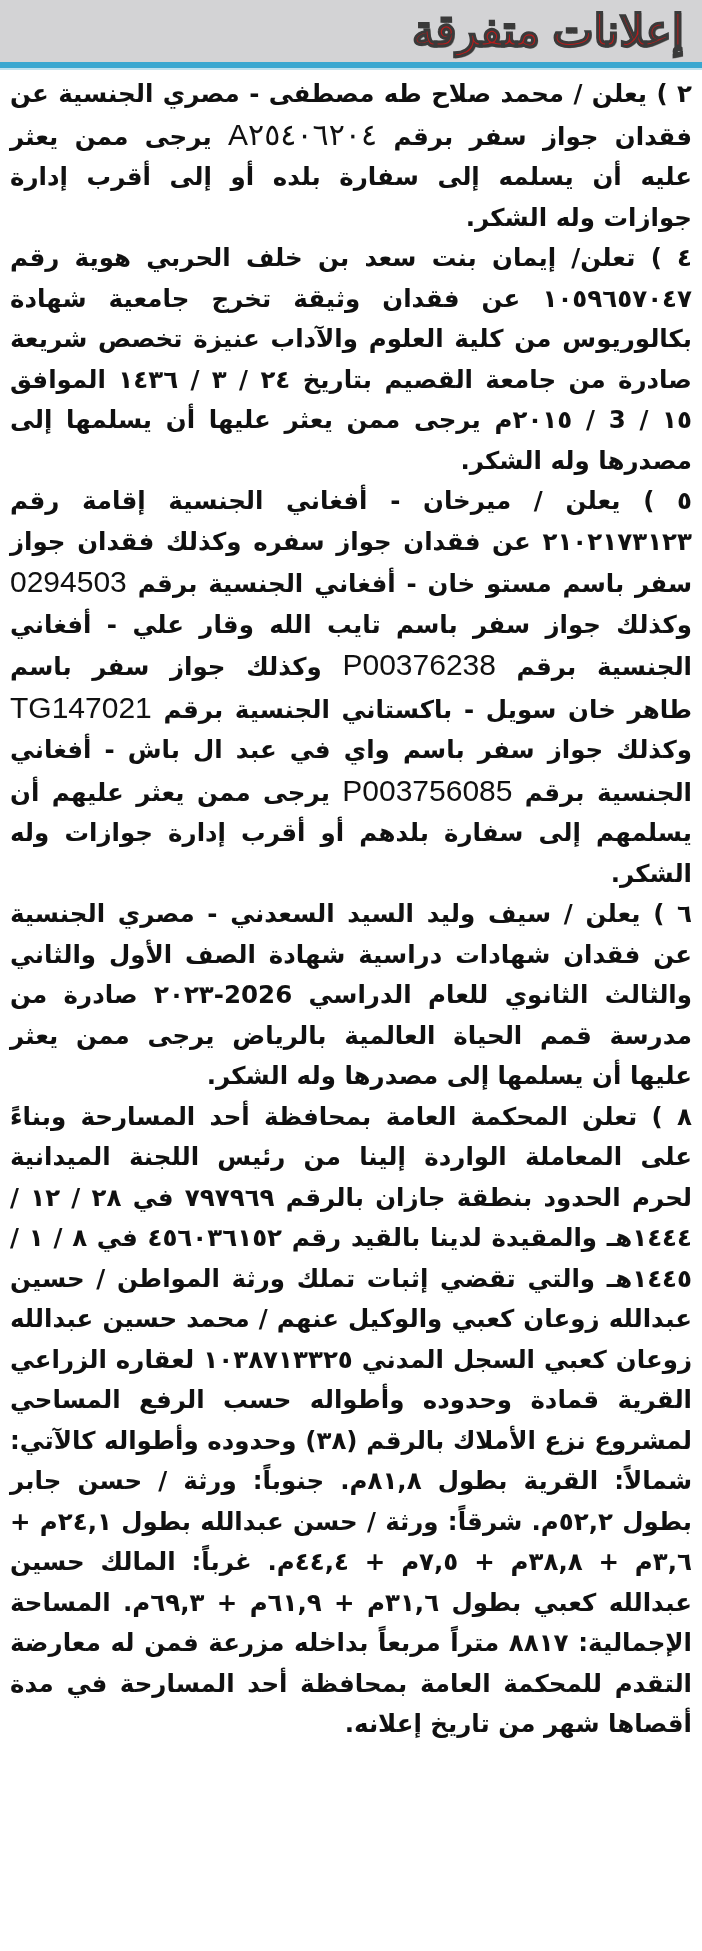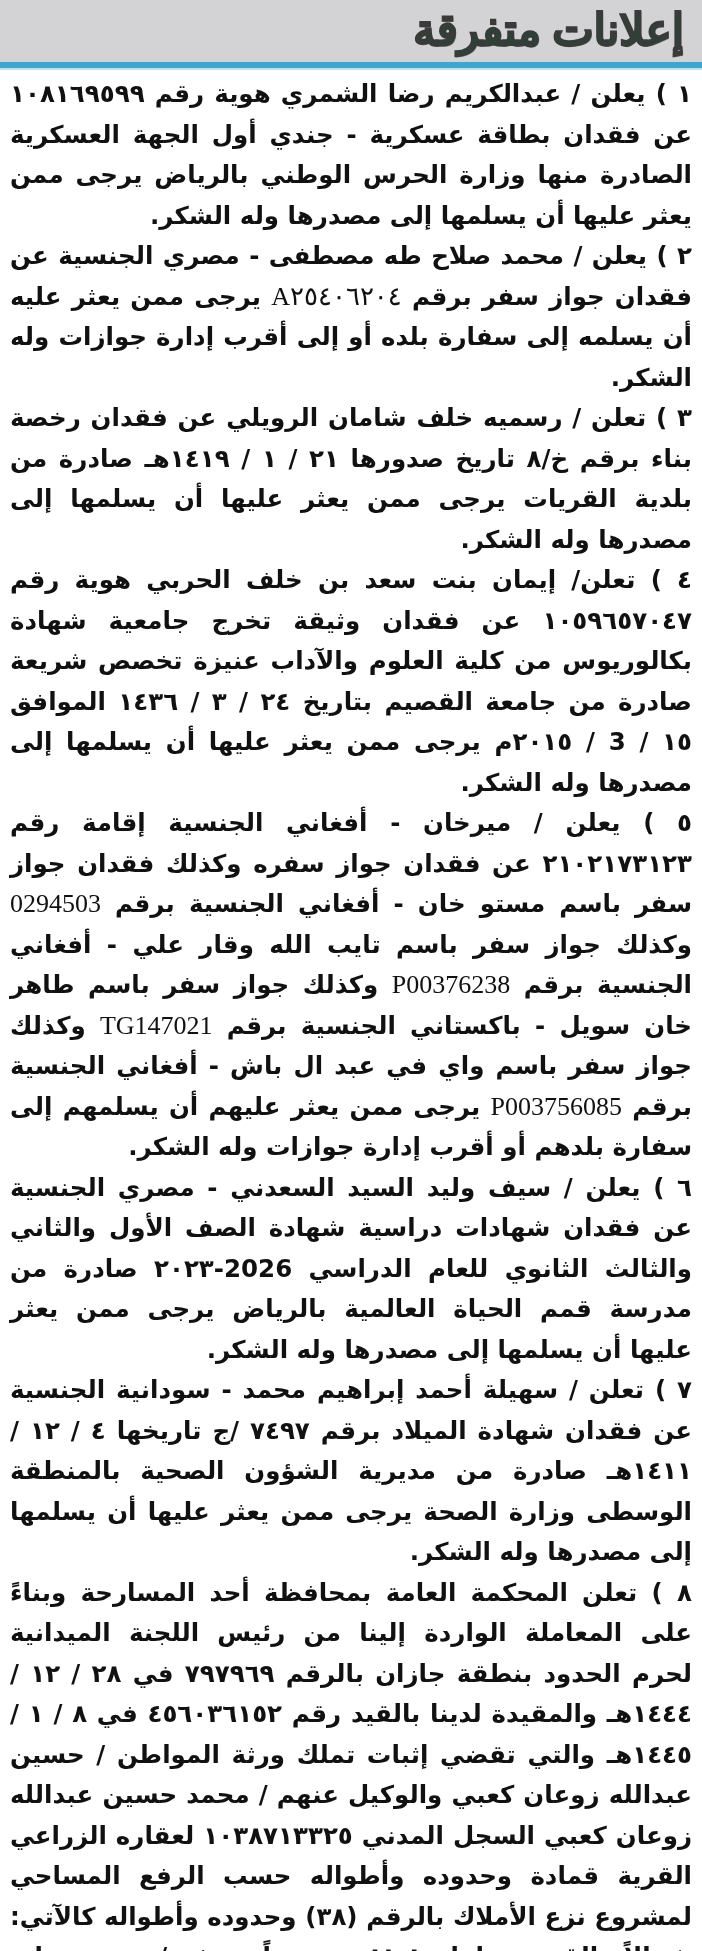--- a/index.html
+++ b/index.html
@@ -24,25 +24,25 @@
       left: 0;
       top: 0;
       width: 702px;
       height: 62px;
       background: #d3d3d5;
     }
     .header-title {
       position: absolute;
       right: 18px;
       top: 2px;
-      font-family: Liberation Serif, serif;
+      font-family: Liberation Sans, sans-serif;
       font-weight: bold;
       font-size: 44px;
       line-height: 58px;
-      color: #14532d;
+      color: #b91c1c;
       direction: rtl;
       letter-spacing: -1px;
       -webkit-text-stroke: 1.6px #3a3a3a;
       text-shadow: 1px 1px 0 #8a8a8a;
       text-align: center;
     }
     .header-stripe {
       position: absolute;
       left: 0;
       top: 62px;
@@ -74,72 +74,60 @@
     .ad {
       margin: 0;
       padding: 0;
       text-align: justify;
       text-align-last: right;
     }
     .ad-number {
       display: inline;
     }
     .latin {
-      font-family: Liberation Serif, serif;
+      font-family: Liberation Sans, sans-serif;
       font-weight: normal;
-      font-size: 26px;
+      font-size: 30px;
     }
   </style>
 </head>
 <body>
 
 <div class="page">
 
   <div class="header">
     <div class="header-title">إعلانات متفرقة</div>
   </div>
   <div class="header-stripe"></div>
   <div class="header-stripe-light"></div>
 
   <div class="content">
 
-    <p class="ad">
-      <span class="ad-number">١ )</span>
-      <span>يعلن / عبدالكريم رضا الشمري هوية رقم ١٠٨١٦٩٥٩٩ عن فقدان بطاقة عسكرية - جندي أول الجهة العسكرية الصادرة منها وزارة الحرس الوطني بالرياض يرجى ممن يعثر عليها أن يسلمها إلى مصدرها وله الشكر.</span>
-    </p>
 
     <p class="ad">
       <span class="ad-number">٢ )</span>
       <span>يعلن / محمد صلاح طه مصطفى - مصري الجنسية عن فقدان جواز سفر برقم </span><span class="latin">A٢٥٤٠٦٢٠٤</span><span> يرجى ممن يعثر عليه أن يسلمه إلى سفارة بلده أو إلى أقرب إدارة جوازات وله الشكر.</span>
     </p>
 
-    <p class="ad">
-      <span class="ad-number">٣ )</span>
-      <span>تعلن / رسميه خلف شامان الرويلي عن فقدان رخصة بناء برقم خ/٨ تاريخ صدورها ٢١ / ١ / ١٤١٩هـ صادرة من بلدية القريات يرجى ممن يعثر عليها أن يسلمها إلى مصدرها وله الشكر.</span>
-    </p>
 
     <p class="ad">
       <span class="ad-number">٤ )</span>
       <span>تعلن/ إيمان بنت سعد بن خلف الحربي هوية رقم ١٠٥٩٦٥٧٠٤٧ عن فقدان وثيقة تخرج جامعية شهادة بكالوريوس من كلية العلوم والآداب عنيزة تخصص شريعة صادرة من جامعة القصيم بتاريخ ٢٤ / ٣ / ١٤٣٦ الموافق ١٥ / 3 / ٢٠١٥م يرجى ممن يعثر عليها أن يسلمها إلى مصدرها وله الشكر.</span>
     </p>
 
     <p class="ad">
       <span class="ad-number">٥ )</span>
       <span>يعلن / ميرخان - أفغاني الجنسية إقامة رقم ٢١٠٢١٧٣١٢٣ عن فقدان جواز سفره وكذلك فقدان جواز سفر باسم مستو خان - أفغاني الجنسية برقم </span><span class="latin">0294503</span><span> وكذلك جواز سفر باسم تايب الله وقار علي - أفغاني الجنسية برقم </span><span class="latin">P00376238</span><span> وكذلك جواز سفر باسم طاهر خان سويل - باكستاني الجنسية برقم </span><span class="latin">TG147021</span><span> وكذلك جواز سفر باسم واي في عبد ال باش - أفغاني الجنسية برقم </span><span class="latin">P003756085</span><span> يرجى ممن يعثر عليهم أن يسلمهم إلى سفارة بلدهم أو أقرب إدارة جوازات وله الشكر.</span>
     </p>
 
     <p class="ad">
       <span class="ad-number">٦ )</span>
       <span>يعلن / سيف وليد السيد السعدني - مصري الجنسية عن فقدان شهادات دراسية شهادة الصف الأول والثاني والثالث الثانوي للعام الدراسي 2026-٢٠٢٣ صادرة من مدرسة قمم الحياة العالمية بالرياض يرجى ممن يعثر عليها أن يسلمها إلى مصدرها وله الشكر.</span>
     </p>
 
-    <p class="ad">
-      <span class="ad-number">٧ )</span>
-      <span>تعلن / سهيلة أحمد إبراهيم محمد - سودانية الجنسية عن فقدان شهادة الميلاد برقم ٧٤٩٧ /ج تاريخها ٤ / ١٢ / ١٤١١هـ صادرة من مديرية الشؤون الصحية بالمنطقة الوسطى وزارة الصحة يرجى ممن يعثر عليها أن يسلمها إلى مصدرها وله الشكر.</span>
-    </p>
 
     <p class="ad">
       <span class="ad-number">٨ )</span>
       <span>تعلن المحكمة العامة بمحافظة أحد المسارحة وبناءً على المعاملة الواردة إلينا من رئيس اللجنة الميدانية لحرم الحدود بنطقة جازان بالرقم ٧٩٧٩٦٩ في ٢٨ / ١٢ / ١٤٤٤هـ والمقيدة لدينا بالقيد رقم ٤٥٦٠٣٦١٥٢ في ٨ / ١ / ١٤٤٥هـ والتي تقضي إثبات تملك ورثة المواطن / حسين عبدالله زوعان كعبي والوكيل عنهم / محمد حسين عبدالله زوعان كعبي السجل المدني ١٠٣٨٧١٣٣٢٥ لعقاره الزراعي القرية قمادة وحدوده وأطواله حسب الرفع المساحي لمشروع نزع الأملاك بالرقم (٣٨) وحدوده وأطواله كالآتي: شمالاً: القرية بطول ٨١,٨م. جنوباً: ورثة / حسن جابر بطول ٥٢,٢م. شرقاً: ورثة / حسن عبدالله بطول ٢٤,١م + ٣,٦م + ٣٨,٨م + ٧,٥م + ٤٤,٤م. غرباً: المالك حسين عبدالله كعبي بطول ٣١,٦م + ٦١,٩م + ٦٩,٣م. المساحة الإجمالية: ٨٨١٧ متراً مربعاً بداخله مزرعة فمن له معارضة التقدم للمحكمة العامة بمحافظة أحد المسارحة في مدة أقصاها شهر من تاريخ إعلانه.</span>
     </p>
 
   </div>
 </div>
 
 </body></html>

